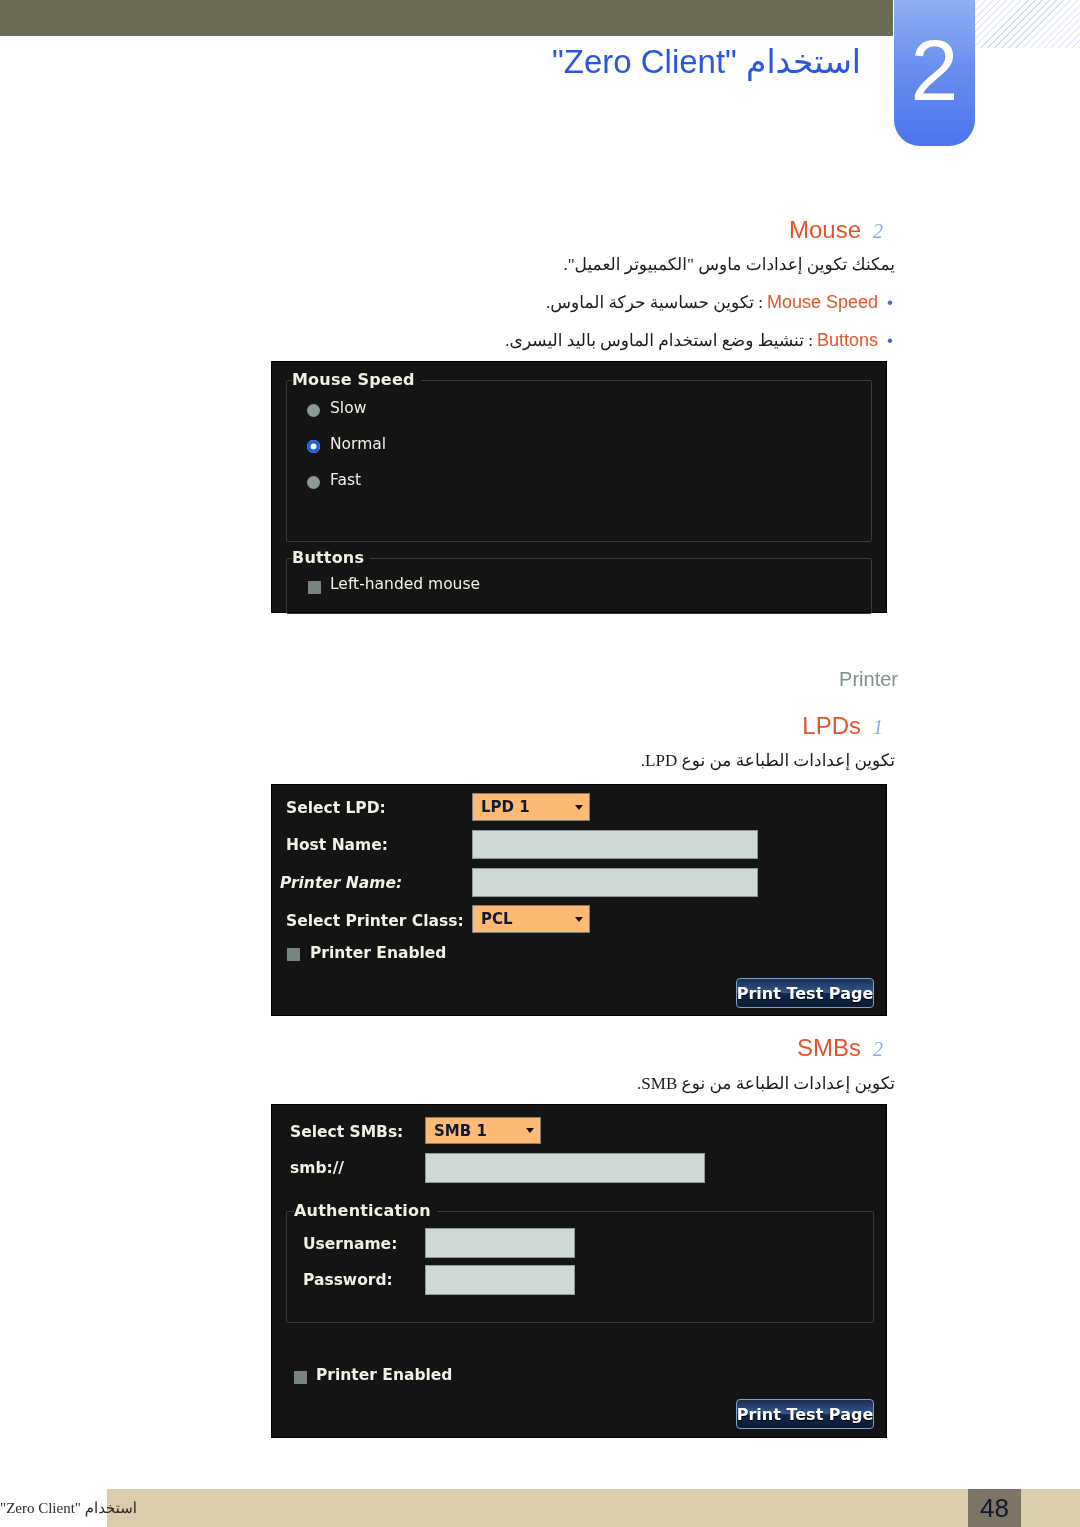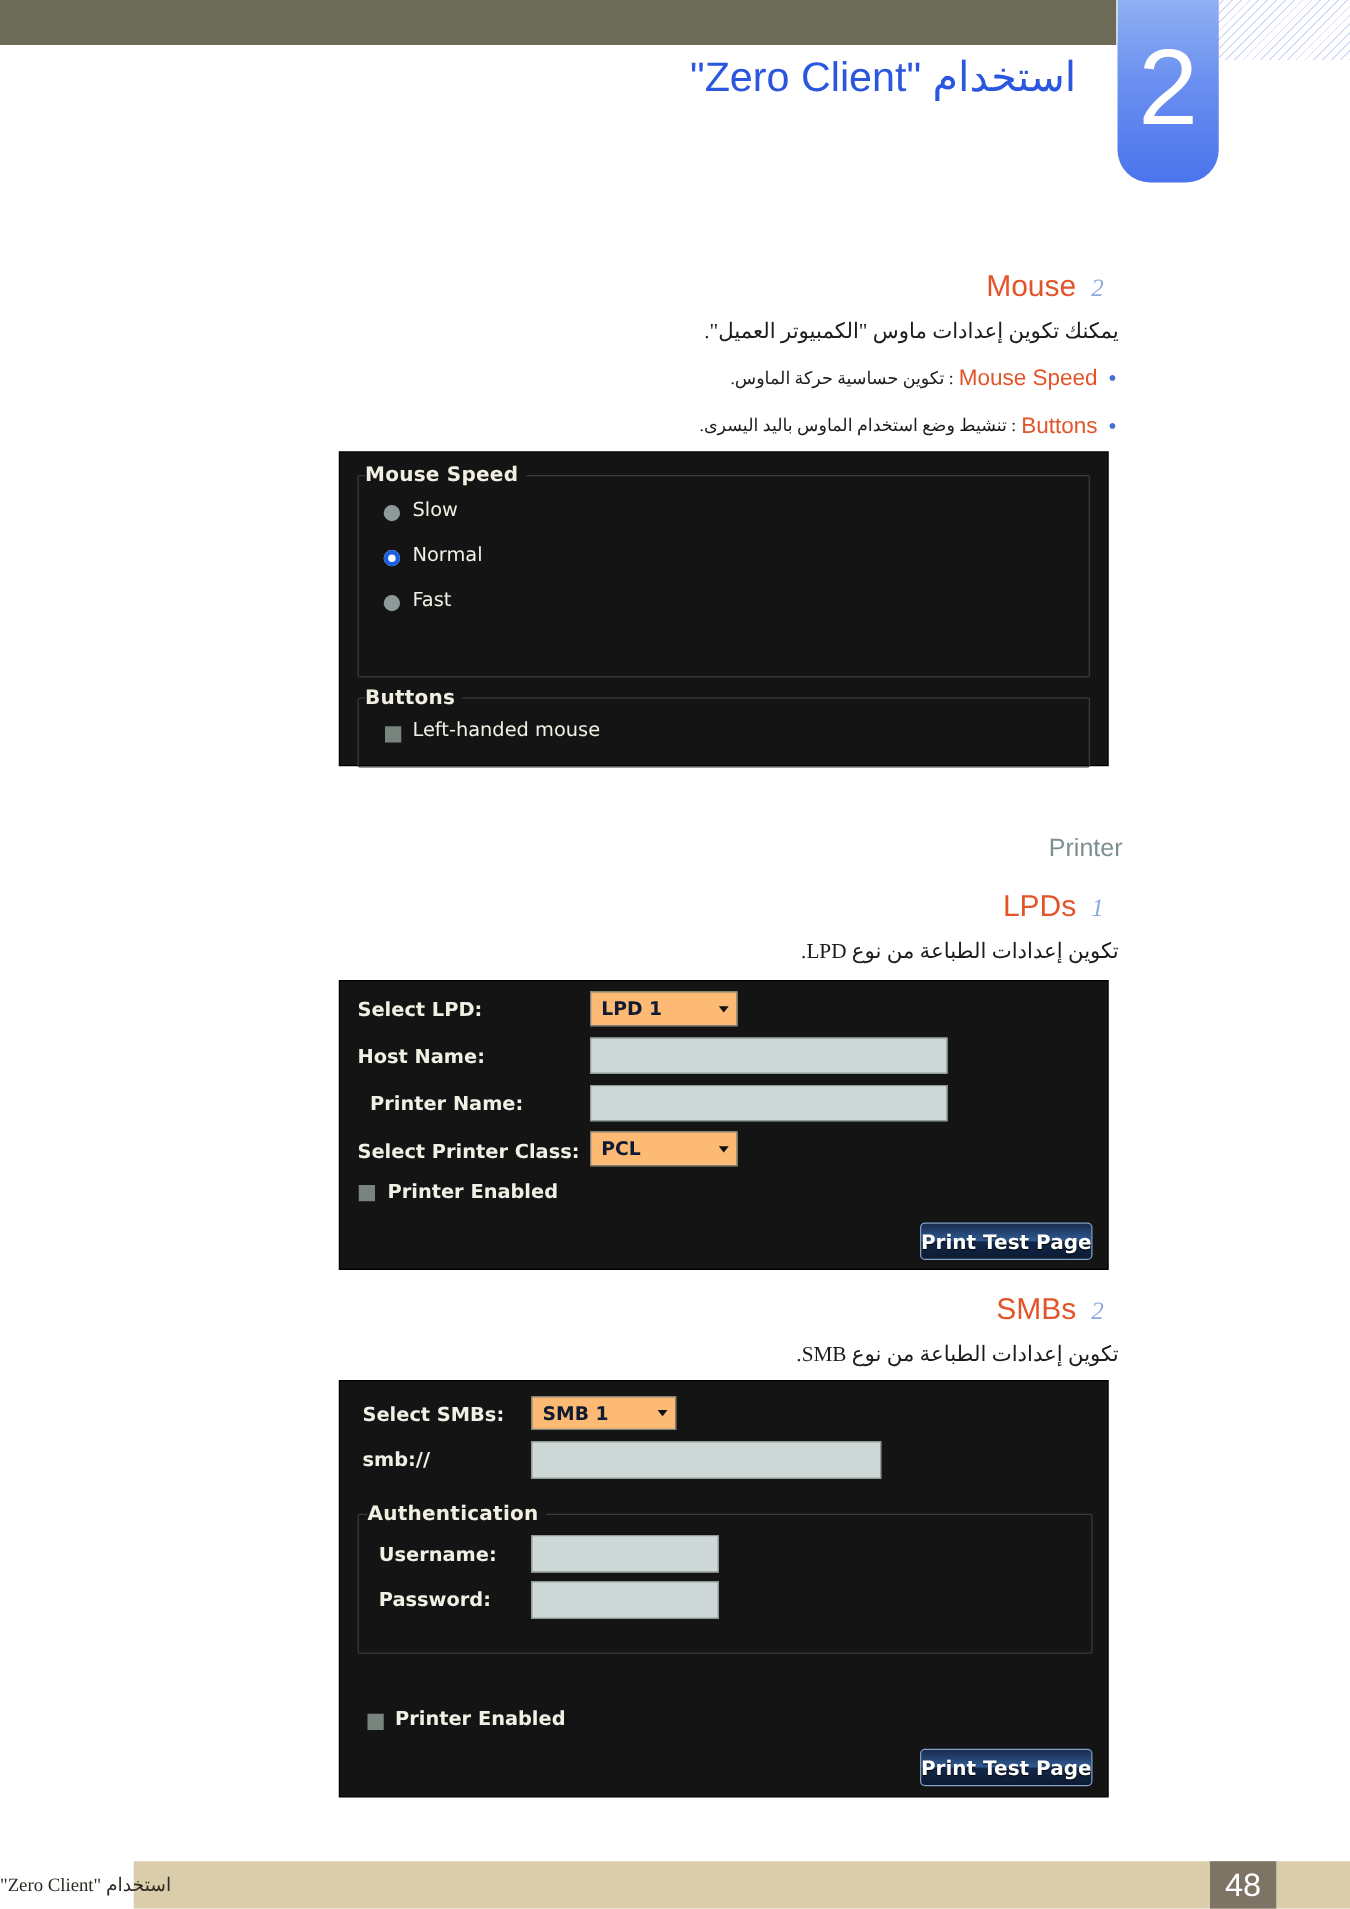--- a/index.html
+++ b/index.html
@@ -80,21 +80,21 @@
   }
   .bullet-dot{
     width:16px;display:inline-block;text-align:center;
     color:#3f6fd0;font-size:17px;line-height:1;
   }
   .bullet-term{
     color:#e2542a;font-size:18px;direction:ltr;display:inline-block;
     padding:0 4px;
   }
   .bullet-text{
-    color:#1c1c1c;font-size:14px;direction:rtl;display:inline-block;
+    color:#1c1c1c;font-size:17px;direction:rtl;display:inline-block;
     font-family:"Liberation Serif","DejaVu Serif",serif;
   }
 
   
   .osd{
     position:absolute;
     background:#141414;
     direction:ltr;
     font-family:"DejaVu Sans","Liberation Sans",sans-serif;
     color:#e9e9e9;
@@ -150,21 +150,21 @@
     text-shadow:0 1px 1px #000;white-space:nowrap;
   }
 
   
   .footer-bar{
     position:absolute;left:107px;top:1489px;width:973px;height:38px;
     background:#d9cdab;
   }
   .footer-num{
     position:absolute;left:968px;top:1489px;width:53px;height:38px;
-    background:#7e7465;color:#ffffff;
+    background:#7e7465;color:#0f172a;
     font-size:26px;display:flex;align-items:center;justify-content:center;
     direction:ltr;
   }
   .footer-text{
     position:absolute;left:0;right:113px;top:1489px;height:38px;
     display:flex;align-items:center;justify-content:flex-end;
     color:#2f2a22;font-size:15px;direction:rtl;white-space:nowrap;
     font-family:"Liberation Serif","DejaVu Serif",serif;
   }
 </style>
@@ -229,21 +229,21 @@
   <div class="osd" style="left:272px;top:785px;width:614px;height:230px;">
     <div class="osd-lbl" style="left:14px;top:14px;">Select LPD:</div>
     <div class="combo" style="left:200px;top:8px;width:118px;height:28px;">
       <span>LPD 1</span>
       <span class="arrow"></span>
     </div>
 
     <div class="osd-lbl" style="left:14px;top:51px;">Host Name:</div>
     <div class="field" style="left:200px;top:45px;width:284px;height:27px;"></div>
 
-    <div class="osd-lbl" style="left:24px;top:89px;">Printer Name:</div>
+    <div class="osd-lbl" style="left:8px;top:89px;font-style:italic;">Printer Name:</div>
     <div class="field" style="left:200px;top:83px;width:284px;height:27px;"></div>
 
     <div class="osd-lbl" style="left:14px;top:127px;">Select Printer Class:</div>
     <div class="combo" style="left:200px;top:120px;width:118px;height:28px;">
       <span>PCL</span>
       <span class="arrow"></span>
     </div>
 
     <div class="chk" style="left:15px;top:163px;"></div>
     <div class="osd-lbl" style="left:38px;top:159px;">Printer Enabled</div>

